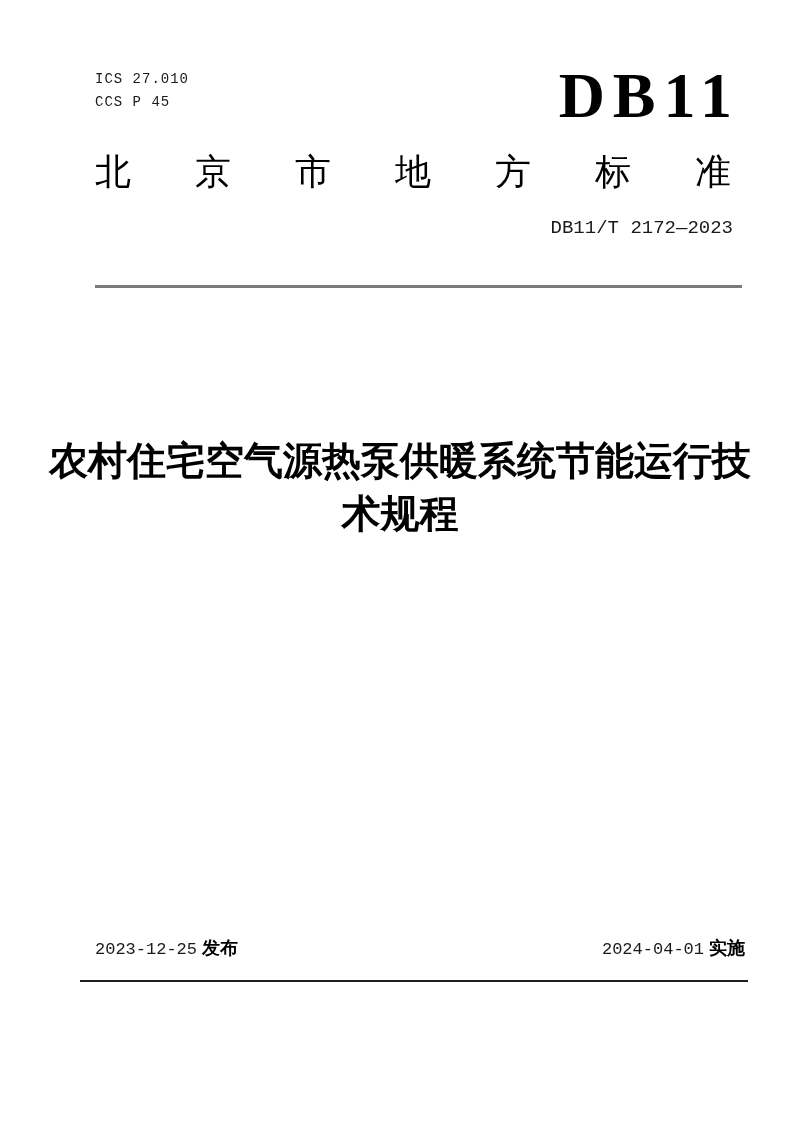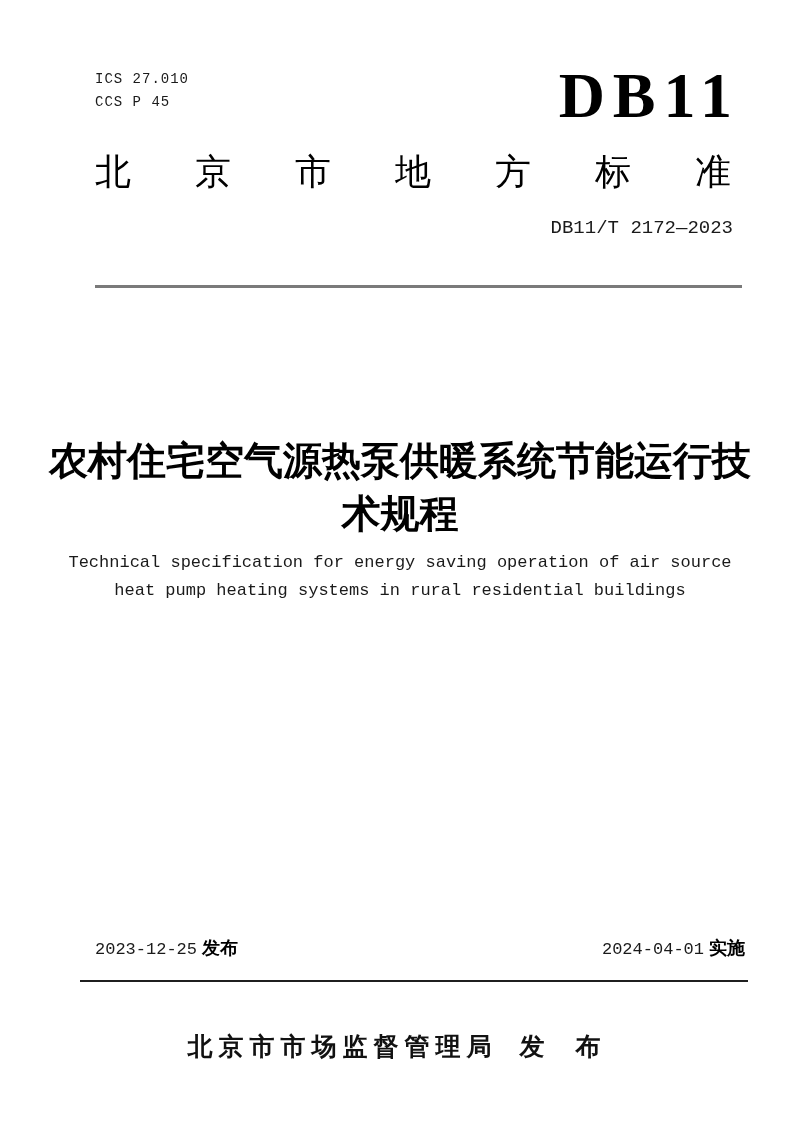--- a/index.html
+++ b/index.html
@@ -173,34 +173,26 @@
 
   <div class="standard-number">DB11/T 2172—2023</div>
 
   <div class="header-rule"></div>
 
   <div class="doc-title">
     <div>农村住宅空气源热泵供暖系统节能运行技</div>
     <div>术规程</div>
   </div>
 
-  <div class="doc-title-en">
-    <div>Technical specification for energy saving operation of air source</div>
-    <div>heat pump heating systems in rural residential buildings</div>
-  </div>
 
   <div class="dates-row">
     <div>
       <span class="date-text">2023-12-25</span><span class="date-label">发布</span>
     </div>
     <div>
       <span class="date-text">2024-04-01</span><span class="date-label">实施</span>
     </div>
   </div>
 
   <div class="footer-rule"></div>
 
-  <div class="authority-row">
-    <span class="authority-name">北京市市场监督管理局</span>
-    <span class="publish-label">发 布</span>
-  </div>
 
 </div>
 
 </body></html>

